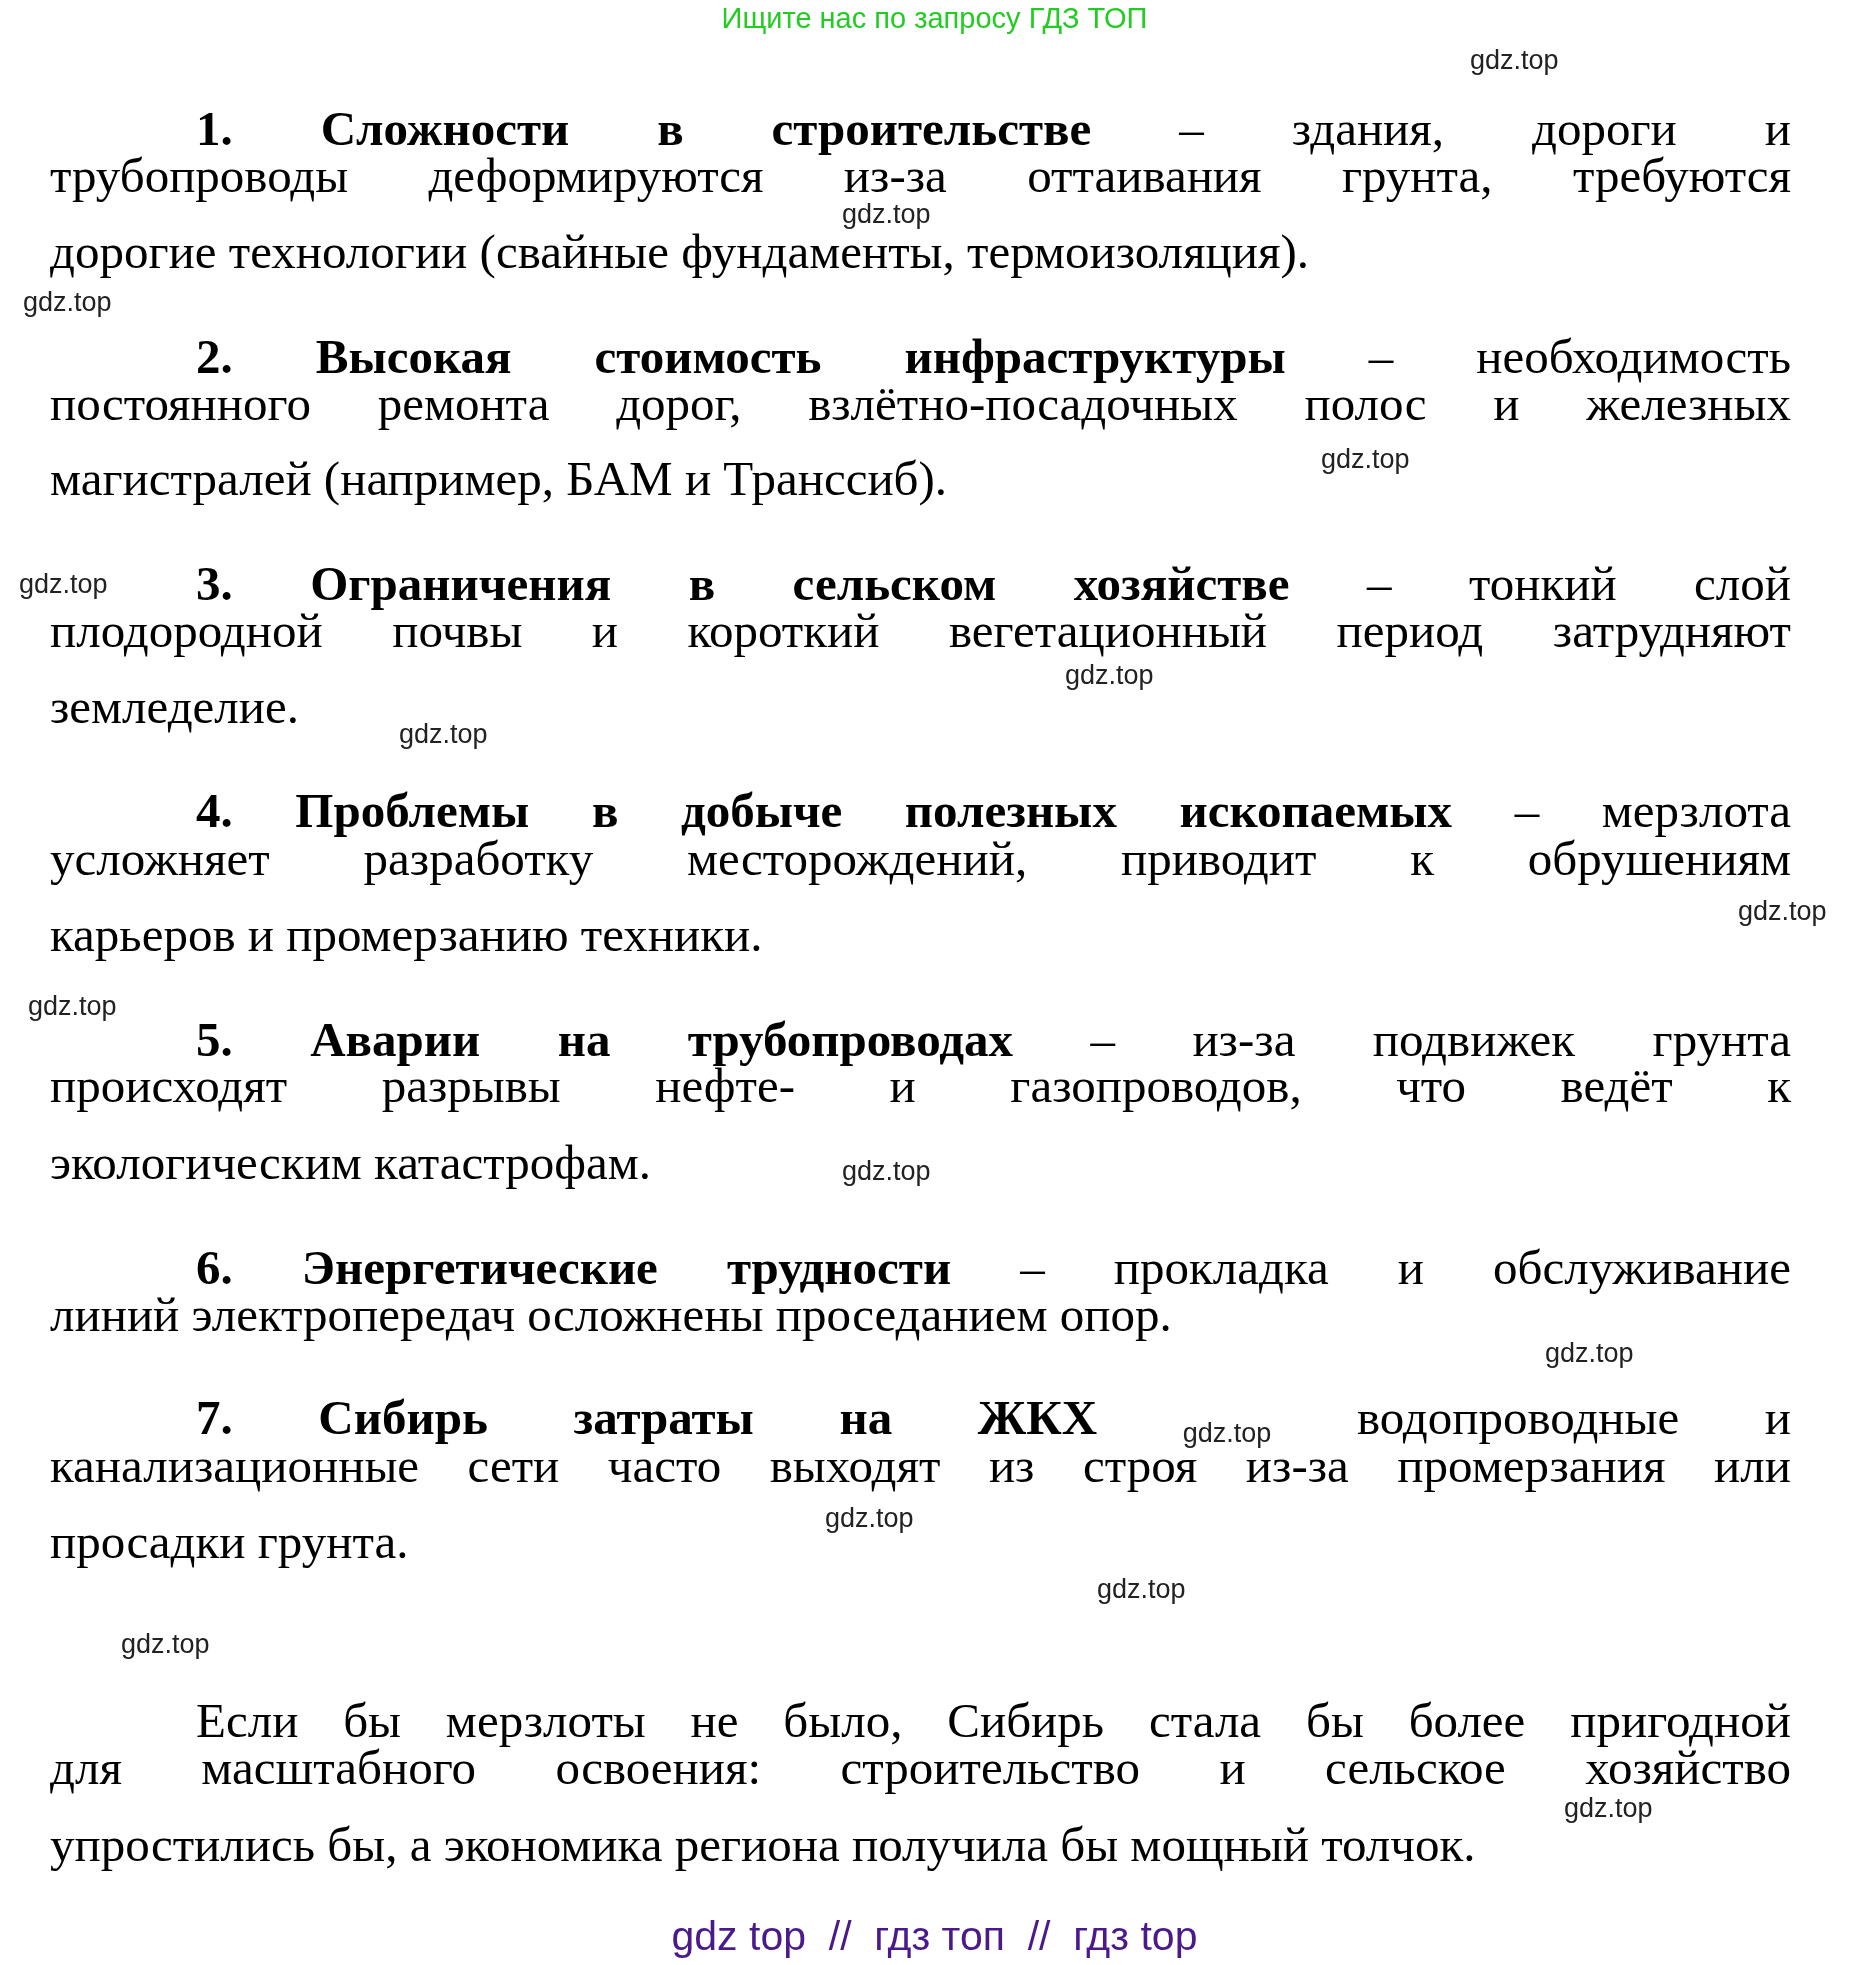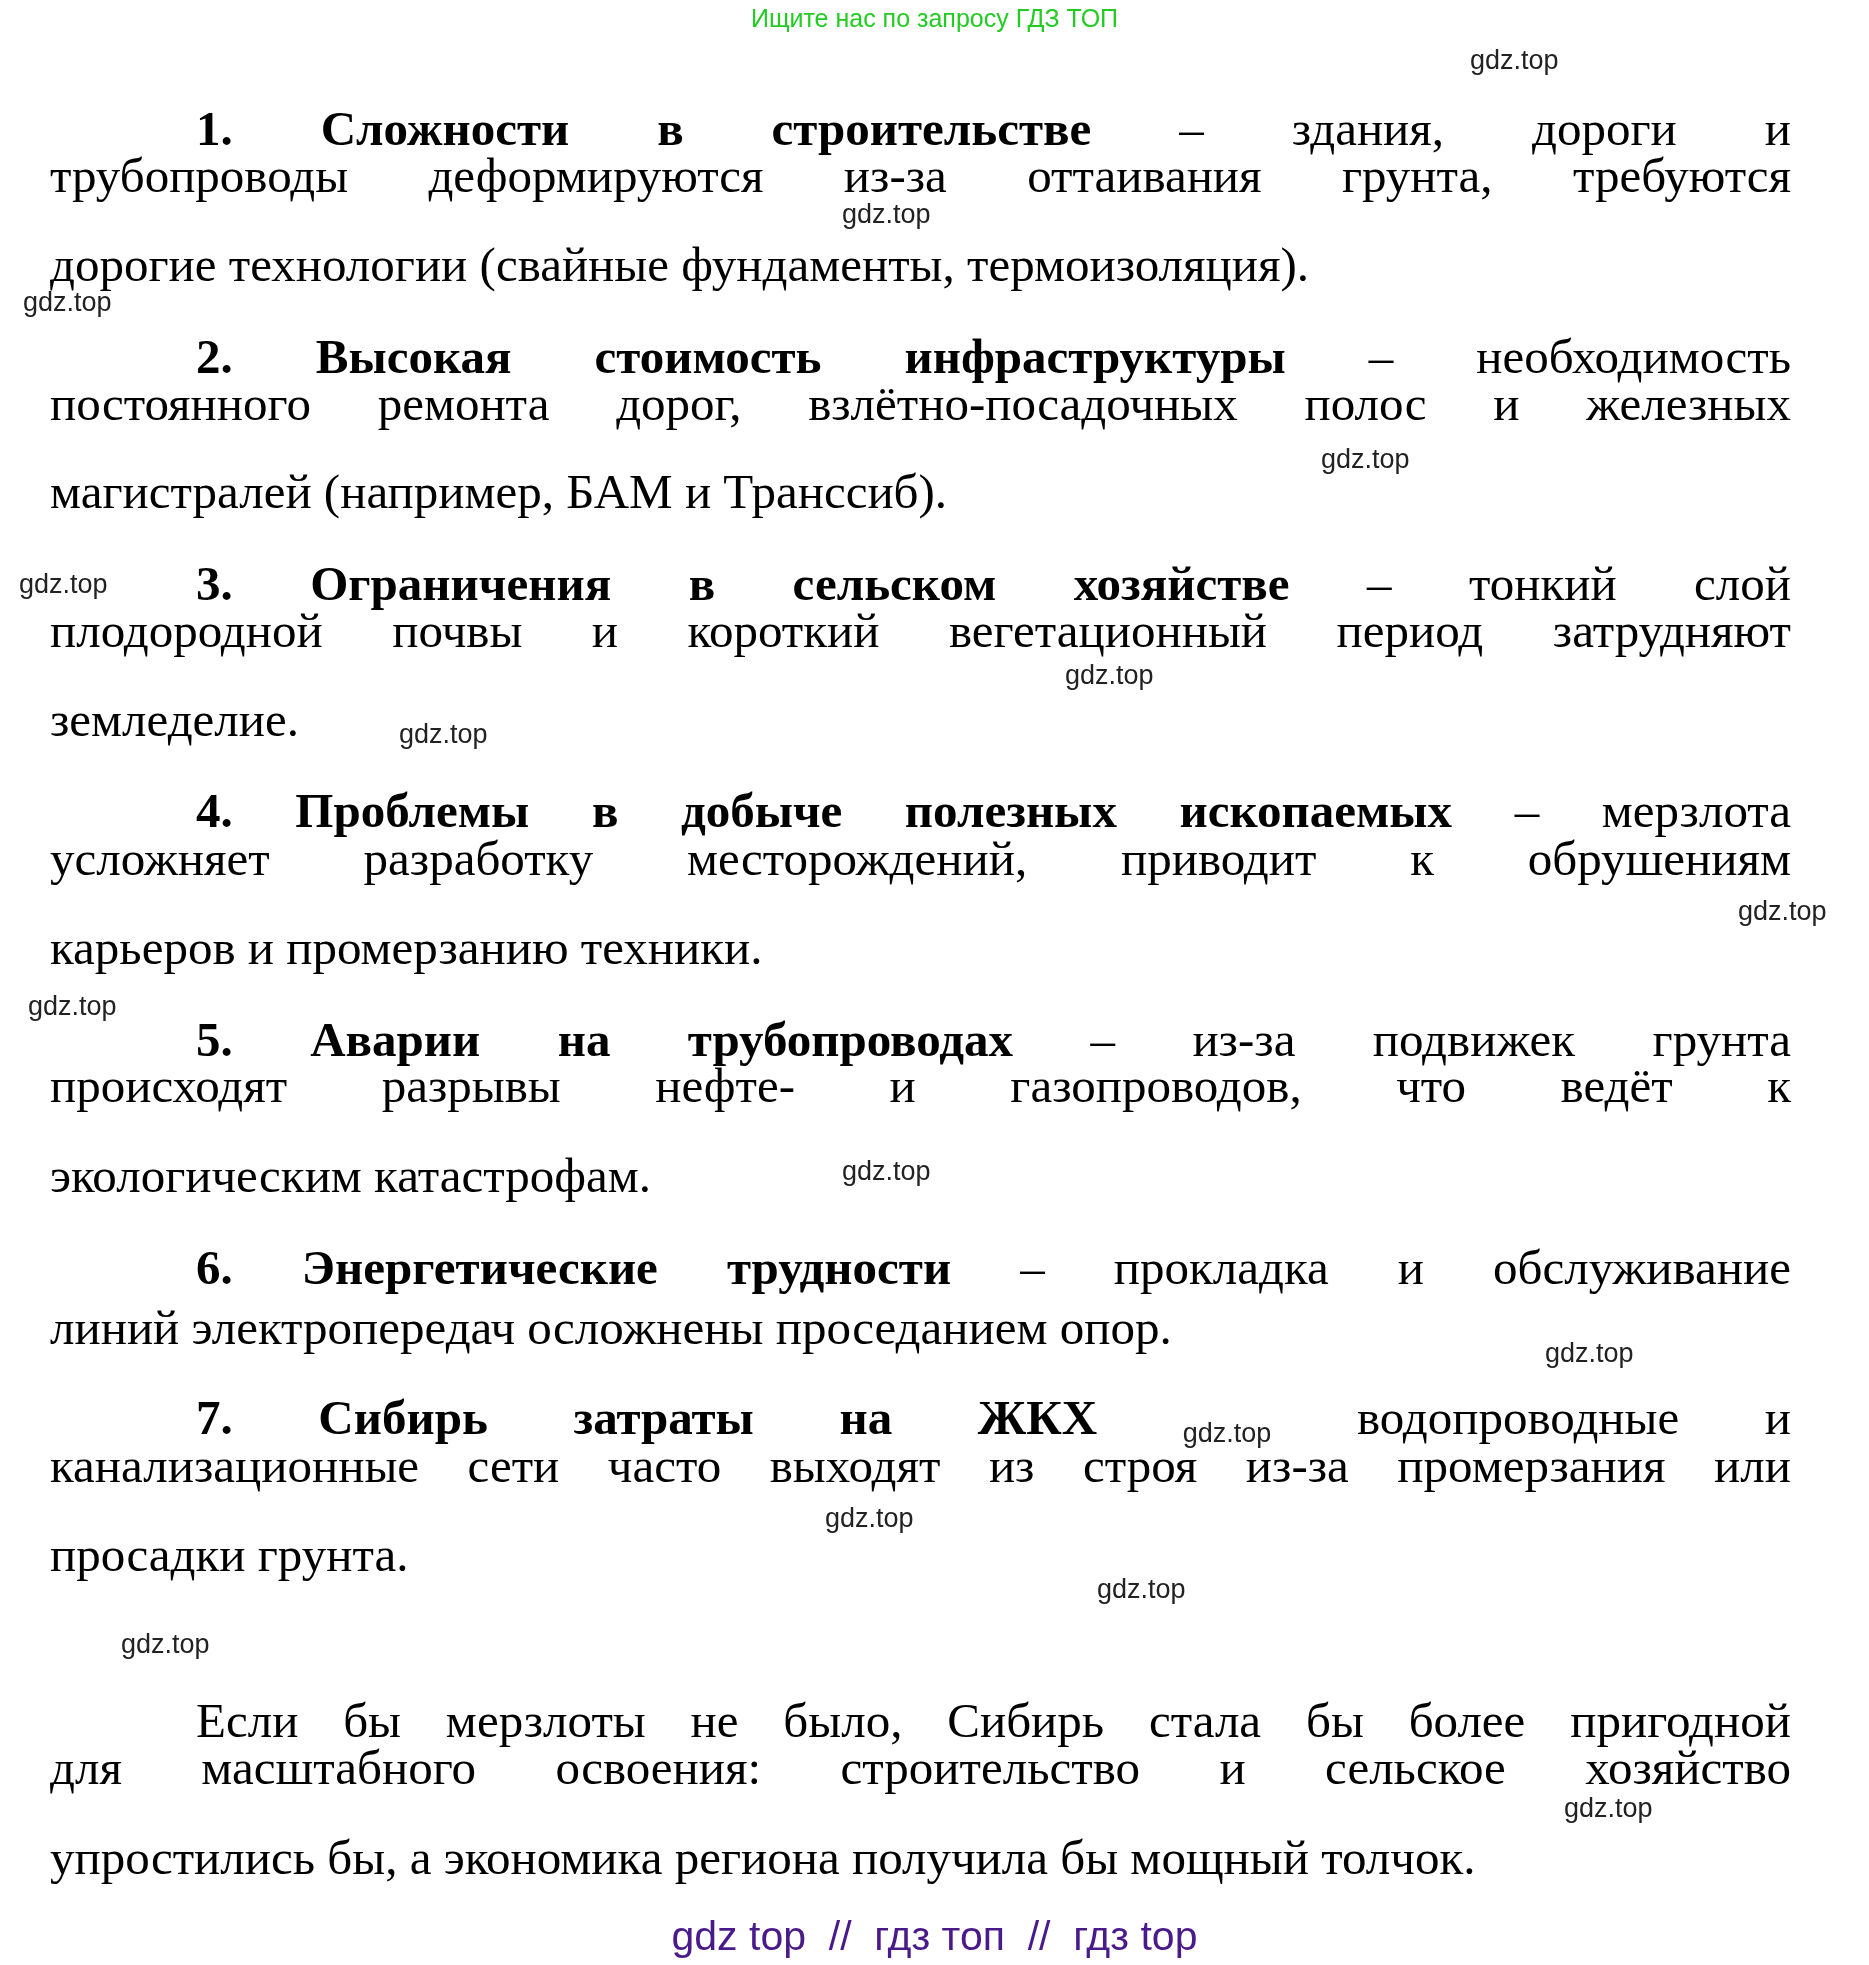--- a/index.html
+++ b/index.html
@@ -1,25 +1,25 @@
 <!DOCTYPE html>
 <html><head>
 <meta charset="utf-8">
 <style>
   html, body { margin: 0; padding: 0; background: #ffffff; }
   body { width: 1869px; height: 1965px; position: relative; overflow: hidden; }
   .header { position: absolute; top: 0; left: 0; width: 1869px; text-align: center;
-    font-family: "Liberation Sans", sans-serif; font-size: 25px; color: #22cc22; line-height: 36px; }
+    font-family: "Liberation Sans", sans-serif; font-size: 29px; color: #22cc22; line-height: 36px; }
   .footer { position: absolute; top: 1916px; left: 0; width: 1869px; text-align: center;
     font-family: "Liberation Sans", sans-serif; font-size: 41px; color: #4b1a8a; line-height: 40px; white-space: pre; }
   .line { position: absolute; left: 50px; width: 1741px; height: 59px; line-height: 59px;
     font-family: "Liberation Serif", serif; font-size: 49px; color: #000; white-space: nowrap;
     text-align: justify; text-align-last: justify; }
   .line.first { left: 196px; width: 1595px; margin-top: 29px; }
-  .line.last { text-align: left; text-align-last: left; margin-top: 13px; }
+  .line.last { text-align: left; text-align-last: left; }
   .line b { font-weight: bold; }
   .wm { position: absolute; font-family: "Liberation Sans", sans-serif; font-size: 27px; color: #222;
     line-height: 30px; white-space: nowrap; }
 </style>
 </head>
 <body>
 
 <div class="header">Ищите нас по запросу ГДЗ ТОП</div>
 
 <div class="line first" style="top:70px"><b><span>1.</span> <span>Сложности в строительстве</span></b> <span>–</span> <span>здания, дороги и</span></div>

